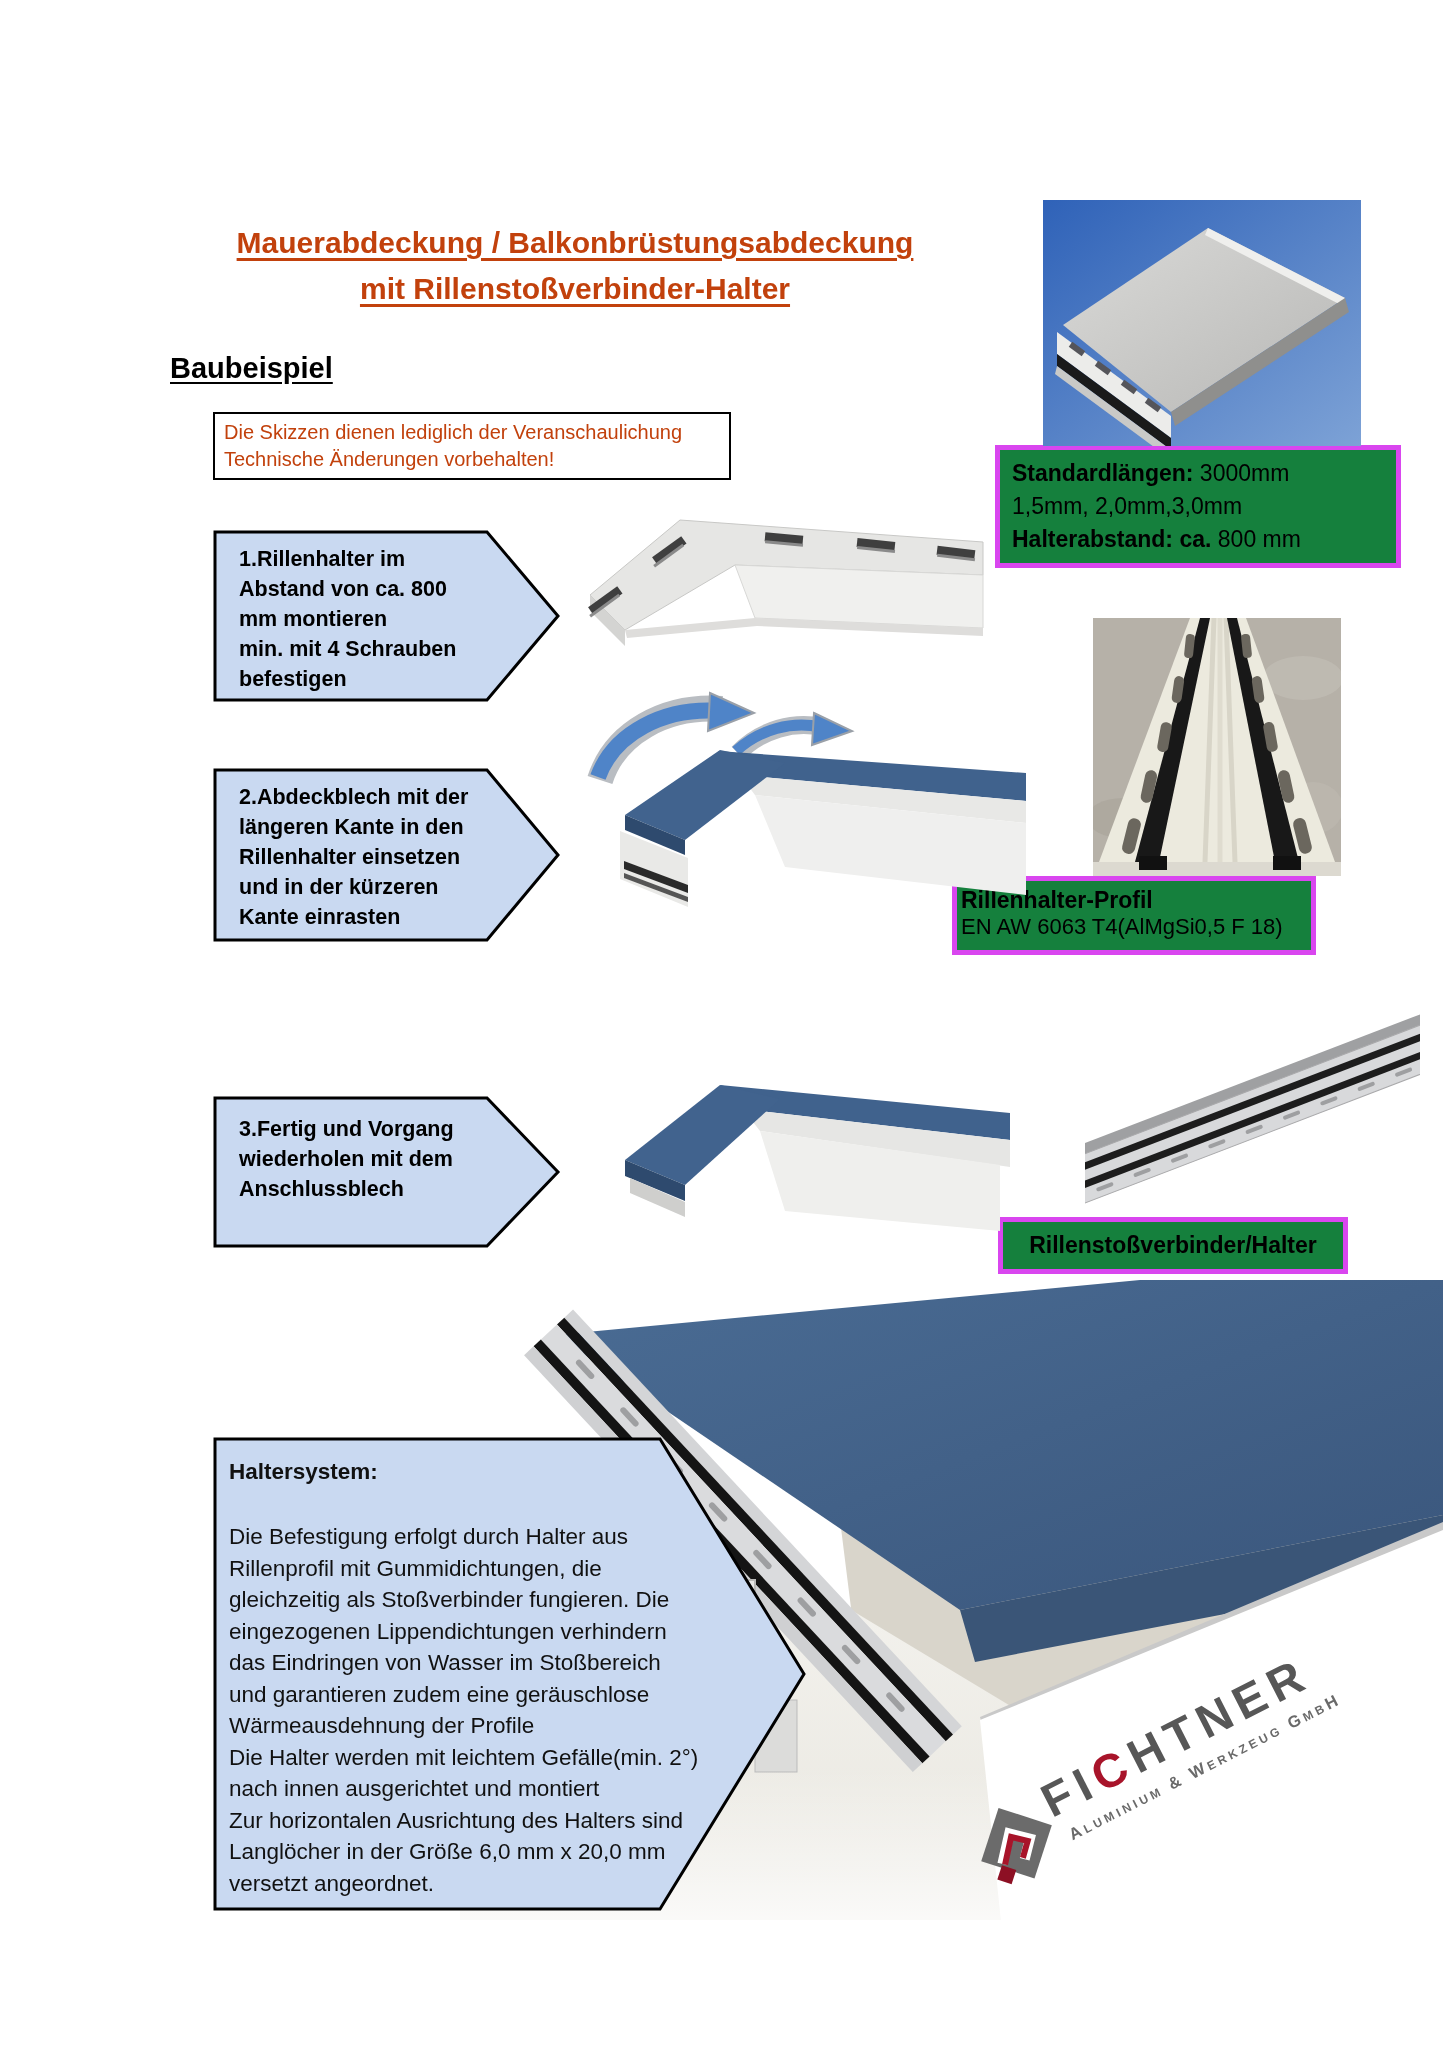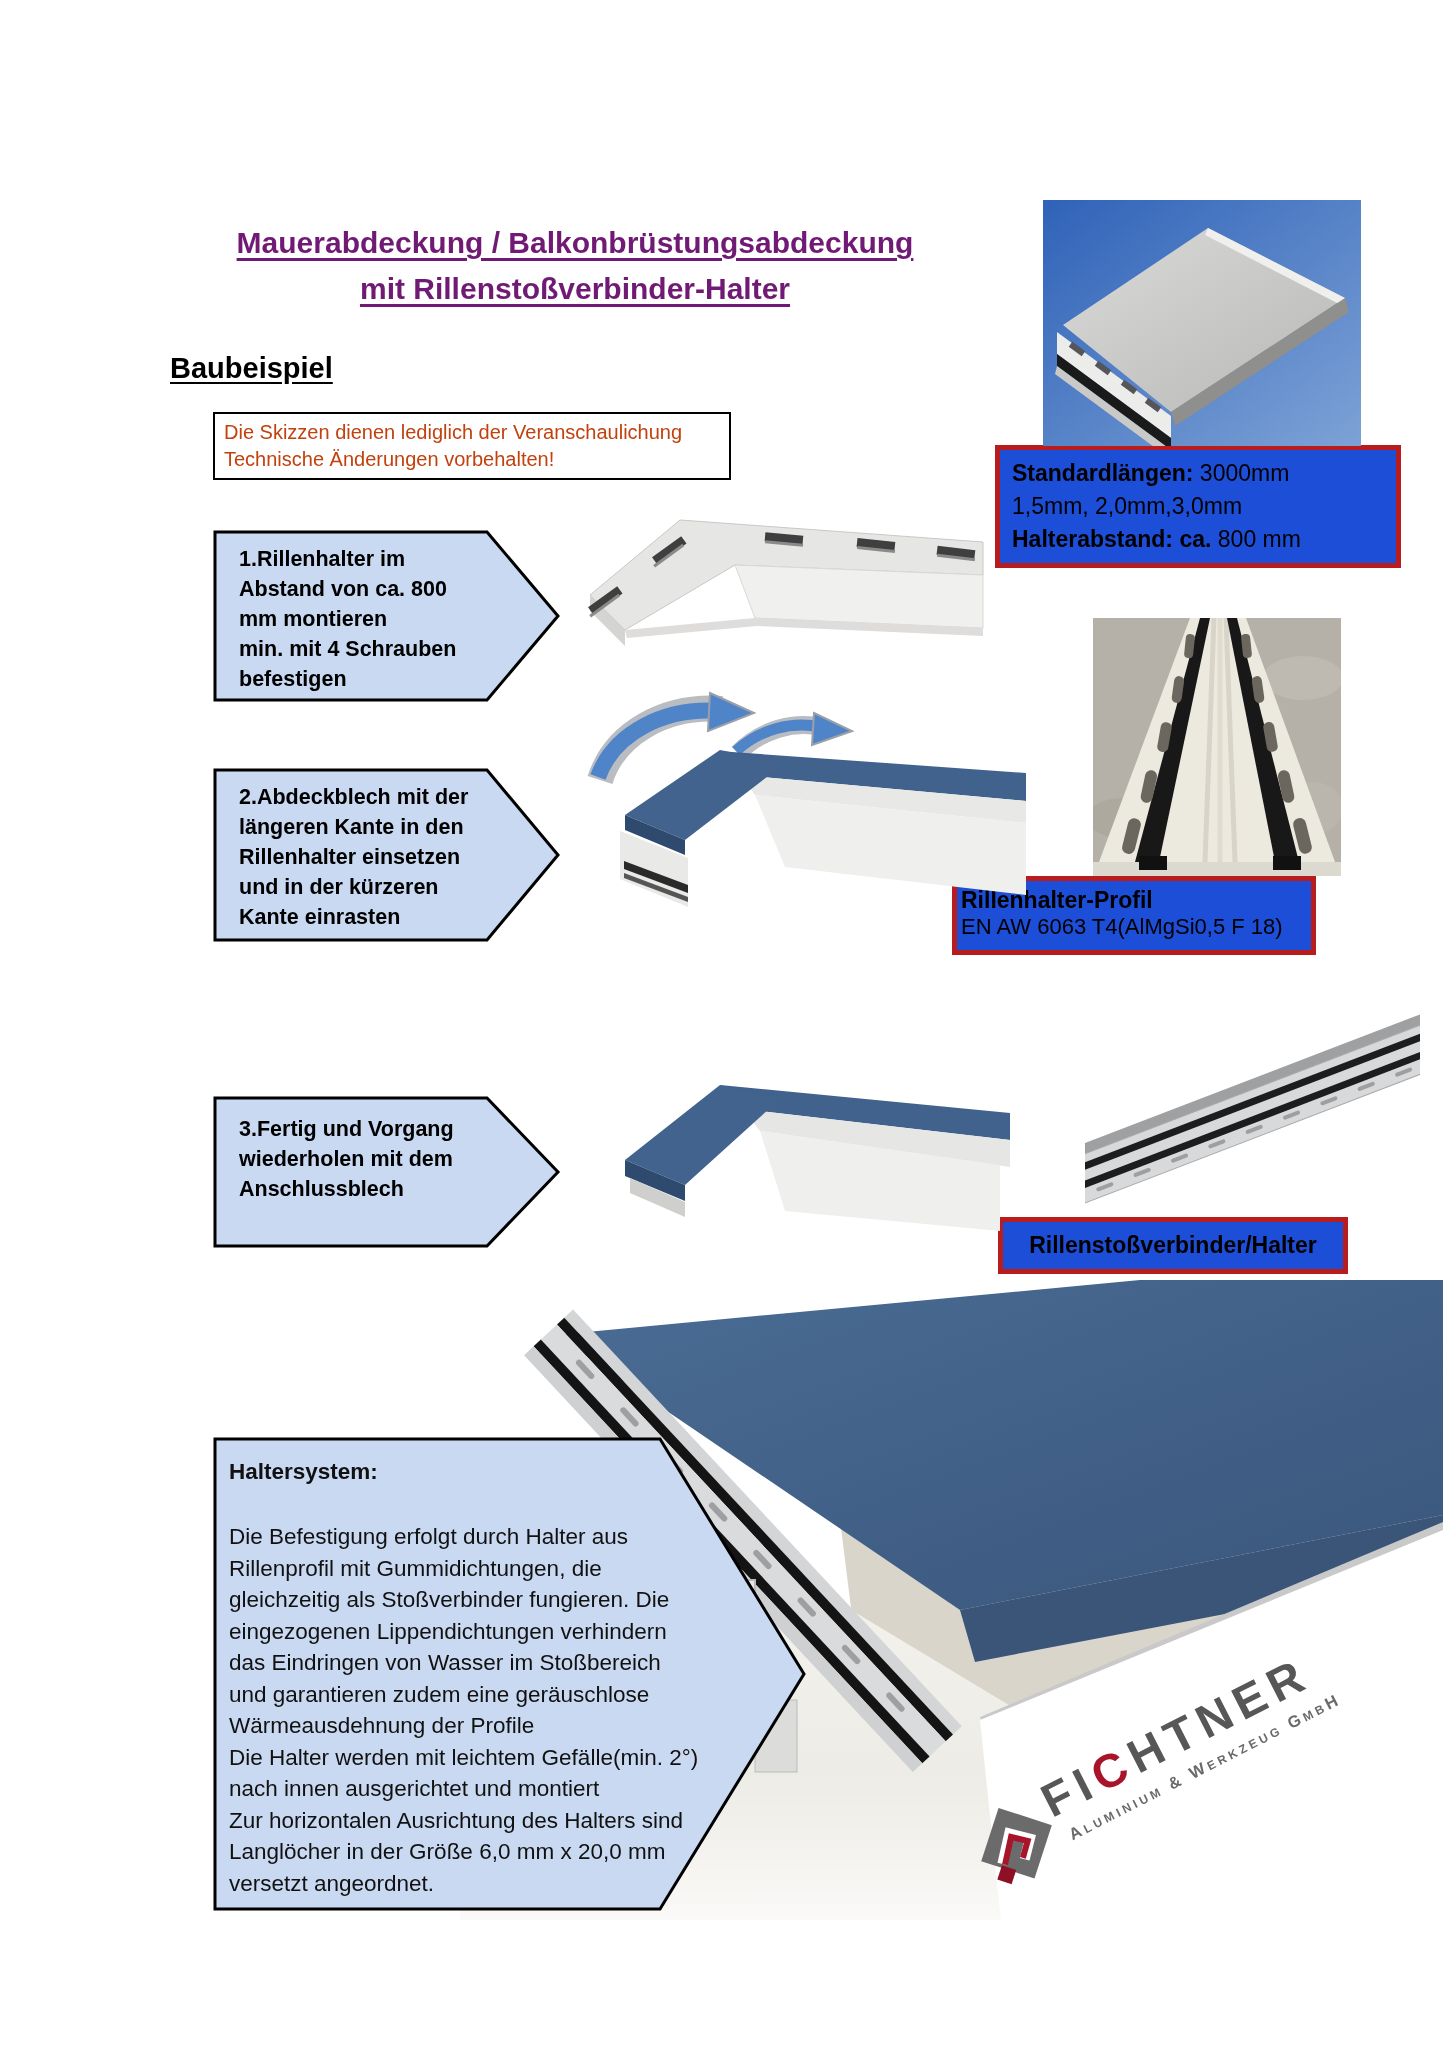--- a/index.html
+++ b/index.html
@@ -2,41 +2,41 @@
 <html><head>
 <meta charset="utf-8">
 <style>
   html,body{margin:0;padding:0;background:#ffffff;}
   .page{position:relative;width:1443px;height:2048px;background:#fff;
         font-family:"Liberation Sans", sans-serif;color:#111;overflow:hidden;}
   .abs{position:absolute;}
   .pre{white-space:pre-line;}
 
   
-  .title{left:150px;top:220px;width:850px;text-align:center;color:#701a75;
+  .title{left:150px;top:220px;width:850px;text-align:center;color:#c2410c;
          font-weight:bold;font-size:30px;line-height:46px;}
   .title div{text-decoration:underline;text-underline-offset:5px;}
 
   .section-heading{left:170px;top:352px;font-size:29px;font-weight:bold;
          text-decoration:underline;text-underline-offset:4px;color:#000;}
 
   .disclaimer{left:213px;top:412px;width:496px;border:2px solid #000;
          padding:5px 9px;font-size:20px;line-height:27px;color:#c2410c;}
 
   
   .callout{position:absolute;}
   .callout svg{position:absolute;left:0;top:0;}
   .callout-poly{fill:#c9d9f1;stroke:#000;stroke-width:3;}
   .callout-text{position:absolute;left:26px;top:14px;font-weight:bold;
          font-size:21.5px;line-height:30px;color:#000;}
   .hs-heading{position:absolute;left:16px;top:22px;font-size:22.5px;font-weight:bold;}
   .hs-body{position:absolute;left:16px;top:84px;font-size:22.5px;line-height:31.5px;font-weight:normal;}
 
   
-  .bluebox{position:absolute;background:#1d4ed8;border:5px solid #b91c1c;color:#000;}
+  .bluebox{position:absolute;background:#15803d;border:5px solid #d946ef;color:#000;}
   .specs{left:995px;top:445px;width:372px;padding:7px 12px;font-size:23px;line-height:33px;}
   .specs b{font-weight:bold;}
   .profilebox{left:952px;top:876px;width:346px;padding:6px 4px 10px 4px;}
   .profilebox .t1{font-size:23px;font-weight:bold;}
   .profilebox .t2{font-size:22px;}
   .connectorbox{left:998px;top:1217px;width:340px;height:47px;text-align:center;
         font-size:23px;font-weight:bold;line-height:47px;}
 
   
   .fichtner{left:970px;top:1622px;width:475px;height:330px;z-index:6;}

